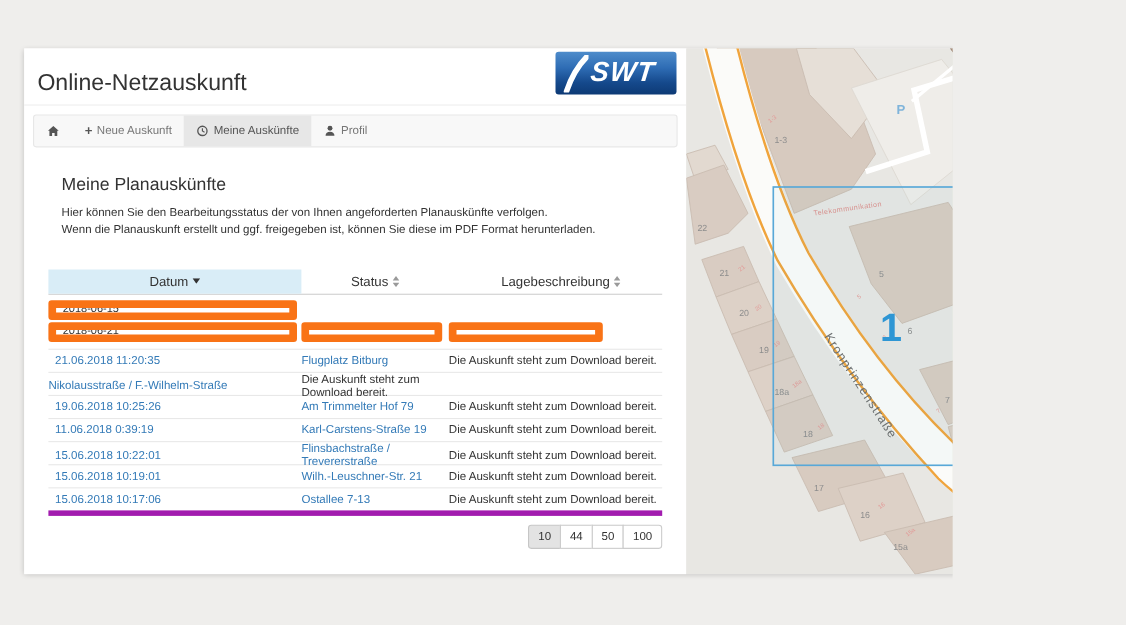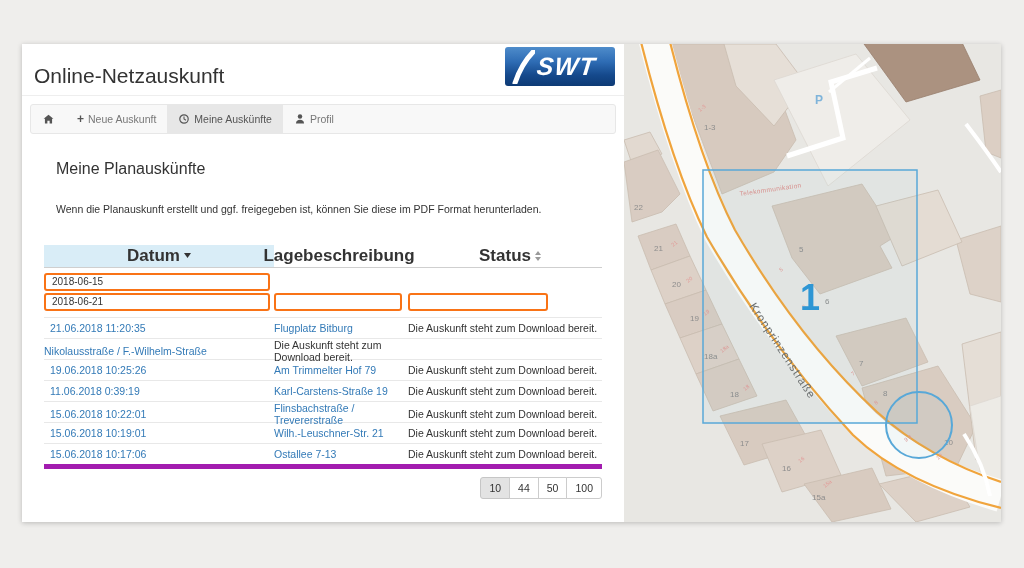--- a/index.html
+++ b/index.html
@@ -1,17 +1,17 @@
 <!DOCTYPE html>
 <html><head>
 <meta charset="utf-8">
 <style>
   html,body{margin:0;padding:0;}
   body{font-family:"Liberation Sans", sans-serif; background:#efeeec;}
-  .stage{position:relative;width:1024px;height:568px;background:#efeeec;overflow:hidden;}
+  .stage{position:relative;width:866px;height:568px;background:#efeeec;overflow:hidden;}
   .card{position:absolute;left:22px;top:44px;display:flex;box-shadow:0 1px 5px rgba(0,0,0,.22);}
   .app{width:602px;height:478px;background:#fff;position:relative;box-sizing:border-box;}
   .maproot{width:377px;height:478px;background:#e8e7e3;position:relative;}
 
   
   .app-header{position:relative;height:51px;border-bottom:1px solid #eee;}
   .app-title{position:absolute;left:12px;top:20px;margin:0;font-size:21px;font-weight:400;color:#333;}
   .logo{position:absolute;right:9px;top:3px;width:110px;height:39px;border-radius:3px;
         background:linear-gradient(180deg,#4e8ccb 0%,#2e6cb4 38%,#15498c 72%,#0d3a75 100%);
         display:flex;align-items:center;overflow:hidden;}
@@ -27,24 +27,24 @@
   .nav-item .plus{font-weight:bold;font-size:12px;color:#555;}
 
   
   .content{padding:0 22px;}
   .h2{margin:26px 0 7px 12px;font-size:16px;font-weight:400;color:#333;}
   .intro{margin:0 0 0 12px;font-size:10.5px;color:#333;line-height:1.55;}
 
   
   .table{margin-top:27px;}
   .thead{display:grid;grid-template-columns:230px 134px 204px;border-bottom:1px solid #cfcfcf;}
-  .th{display:flex;justify-content:center;align-items:center;gap:4px;font-size:17px;font-weight:bold;color:#333;height:22px;cursor:pointer;}
+  .th{display:flex;justify-content:center;align-items:center;gap:4px;font-size:12px;font-weight:normal;color:#333;height:22px;cursor:pointer;}
   .th-datum{background:#d9edf7;}
   .filters{display:grid;grid-template-columns:230px 134px 204px;align-items:end;padding:3px 0 4px 0;}
-  .flt{height:18px;border:2px solid #f97316;border-radius:3px;font-size:10px;color:#333;padding:0 6px;
+  .flt{height:18px;border:7px solid #f97316;border-radius:3px;font-size:10px;color:#333;padding:0 6px;
        box-sizing:border-box;font-family:inherit;background:#fff;display:block;}
   .flt-datum{width:226px;margin:2px 0;}
   .flt-lage{width:128px;margin:2px 0;}
   .flt-status{width:140px;margin:2px 0;}
   .trow{display:grid;grid-template-columns:230px 134px 204px;height:20px;align-items:center;
         border-top:1px solid #e8e8e8;font-size:10.5px;}
   .tbody{border-bottom:5px solid #a21caf;}
   .trow a{color:#337ab7;text-decoration:none;cursor:pointer;}
   .trow .c-datum{padding-left:6px;}
   .trow .c-status{color:#333;}
@@ -111,41 +111,41 @@
             <circle cx="8" cy="4.8" r="3" fill="#555"></circle>
             <path d="M2.6 14 C2.6 10.4 5 8.9 8 8.9 C11 8.9 13.4 10.4 13.4 14 Z" fill="#555"></path>
           </svg>
           <span>Profil</span>
         </a>
       </nav>
 
       <div class="content">
         <h2 class="h2">Meine Planauskünfte</h2>
         <p class="intro">
-          <br>
+          <span>Hier können Sie den Bearbeitungsstatus der von Ihnen angeforderten Planauskünfte verfolgen.</span><br>
           <span>Wenn die Planauskunft erstellt und ggf. freigegeben ist, können Sie diese im PDF Format herunterladen.</span>
         </p>
 
         <div class="table">
           <div class="thead">
             <div class="th th-datum">
               <span>Datum</span>
               <svg width="7" height="5" viewBox="0 0 7 5">
                   <polygon points="0,0 7,0 3.5,5" fill="#333"></polygon>
                 </svg>
             </div>
             <div class="th">
-              <span>Lagebeschreibung</span>
+              <span>Status</span>
               <svg width="6" height="10" viewBox="0 0 6 10">
                   <polygon points="0,4 6,4 3,0" fill="#9a9a9a"></polygon>
                   <polygon points="0,6 6,6 3,10" fill="#9a9a9a"></polygon>
                 </svg>
             </div>
             <div class="th">
-              <span>Status</span>
+              <span>Lagebeschreibung</span>
               <svg width="6" height="10" viewBox="0 0 6 10">
                   <polygon points="0,4 6,4 3,0" fill="#9a9a9a"></polygon>
                   <polygon points="0,6 6,6 3,10" fill="#9a9a9a"></polygon>
                 </svg>
             </div>
           </div>
 
           <div class="filters">
             <div>
               <input class="flt flt-datum" value="2018-06-15" style="">

